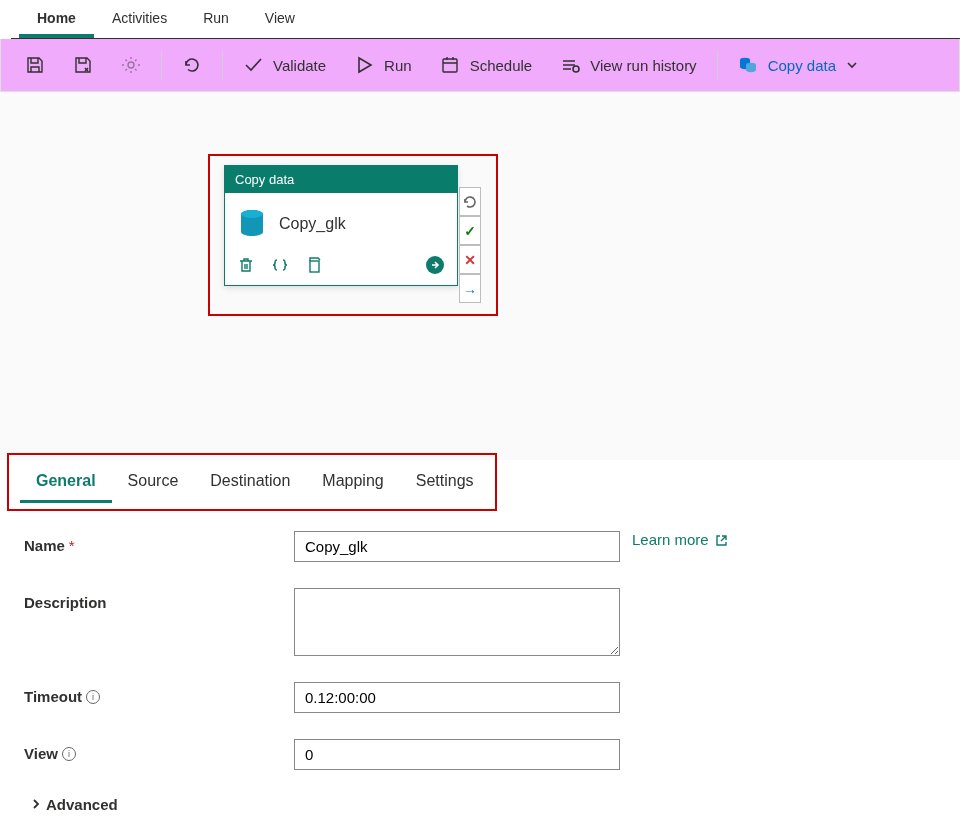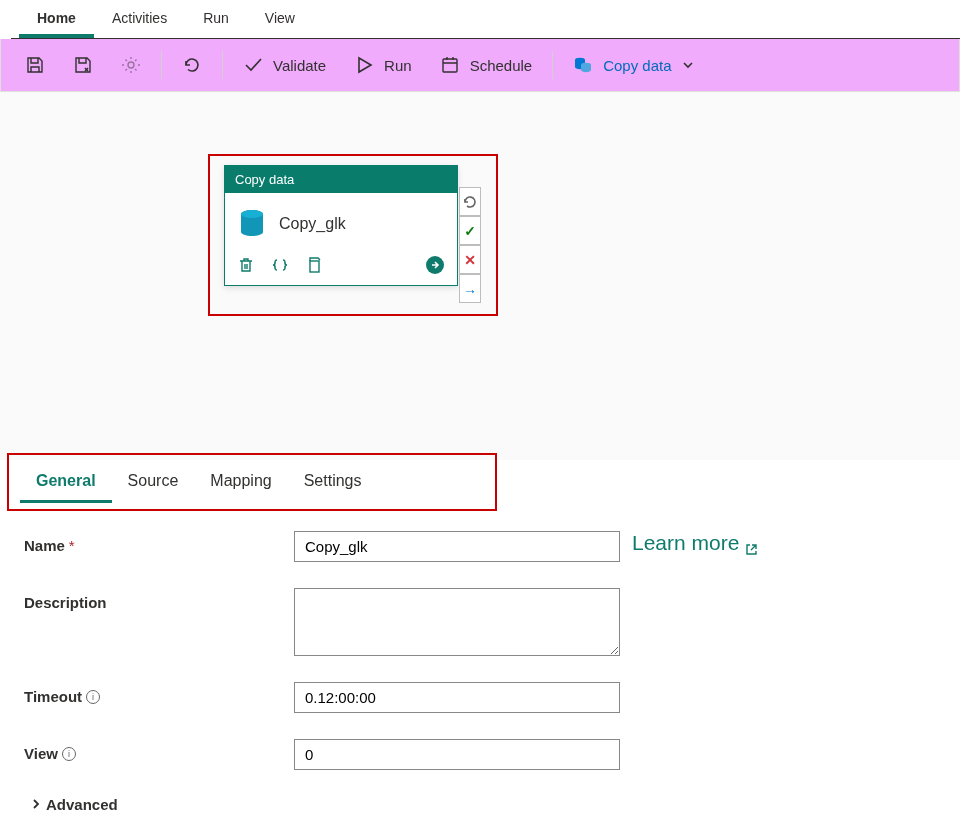--- a/index.html
+++ b/index.html
@@ -41,21 +41,21 @@
     .tab.active { color: #0f7b6c; font-weight: 600; border-bottom-color: #0f7b6c; }
 
     
     .form { padding: 28px 24px 0; }
     .form-row { display: flex; align-items: flex-start; margin-bottom: 26px; }
     .form-label { width: 270px; font-size: 15px; font-weight: 600; padding-top: 6px; display: flex; align-items: center; gap: 4px; text-align: center; }
     .req { color: #a4262c; font-weight: 400; }
     .info-icon { width: 14px; height: 14px; border: 1px solid #666; border-radius: 50%; display: inline-flex; align-items: center; justify-content: center; font-size: 9px; color: #666; font-weight: 400; }
     .form-input { width: 326px; padding: 6px 10px; border: 1px solid #8a8886; font-size: 15px; font-family: inherit; }
     .form-textarea { width: 326px; height: 68px; padding: 6px 10px; border: 1px solid #8a8886; font-family: inherit; resize: both; }
-    .learn-more { margin-left: 12px; color: #0f7b6c; text-decoration: none; font-size: 21px; display: inline-flex; align-items: center; gap: 6px; }
+    .learn-more { margin-left: 12px; color: #0f7b6c; text-decoration: none; font-size: 15px; display: inline-flex; align-items: center; gap: 6px; }
     .ext-icon { width: 13px; height: 13px; }
 
     .advanced { display: flex; align-items: center; gap: 4px; padding-left: 6px; font-size: 15px; font-weight: 600; cursor: pointer; }
     .chevron { display: inline-block; }
   </style>
 </head>
 <body>
 
 <div class="menubar">
   <div class="menubar-item active">Home</div>
@@ -119,20 +119,29 @@
     <span>Run</span>
   </button>
   <button class="tb-btn">
     <span class="tb-icon">
       <svg viewBox="0 0 20 20" width="20" height="20" fill="none" stroke="#323130" stroke-width="1.4">
           <rect x="3" y="4" width="14" height="13" rx="1"></rect>
           <path d="M3 8h14M7 2v3M13 2v3"></path>
         </svg>
     </span>
     <span>Schedule</span>
+  </button>
+  <button class="tb-btn">
+    <span class="tb-icon">
+      <svg viewBox="0 0 20 20" width="20" height="20" fill="none" stroke="#323130" stroke-width="1.6">
+          <path d="M3 6h12M3 10h12M3 14h8"></path>
+          <circle cx="16" cy="14" r="3"></circle>
+        </svg>
+    </span>
+    <span>View run history</span>
   </button>
   <span class="tb-sep"></span>
   <button class="tb-btn copy-data-btn">
     <span class="tb-icon">
       <svg viewBox="0 0 20 20" width="22" height="22">
           <ellipse cx="7" cy="5" rx="5" ry="2.2" fill="#0078d4"></ellipse>
           <path d="M2 5v7c0 1.2 2.2 2.2 5 2.2s5-1 5-2.2V5" fill="#0078d4"></path>
           <ellipse cx="13" cy="10" rx="5" ry="2.2" fill="#50a7e0"></ellipse>
           <path d="M8 10v5c0 1.2 2.2 2.2 5 2.2s5-1 5-2.2v-5" fill="#50a7e0"></path>
         </svg>
@@ -201,20 +210,21 @@
     <div class="stub" style="color:#d13438">✕</div>
     <div class="stub" style="color:#0078d4">→</div>
   </div>
 </div>
 
 <div class="tabs-wrap">
   <div class="highlight-box-2"></div>
   <div class="tabs">
     <div class="tab active">General</div>
     <div class="tab">Source</div>
+    <div class="tab">Destination</div>
     <div class="tab">Mapping</div>
     <div class="tab">Settings</div>
   </div>
 </div>
 
 <div class="form">
   <div class="form-row">
     <div class="form-label">
       <span>Name</span>
         <span class="req">*</span>

